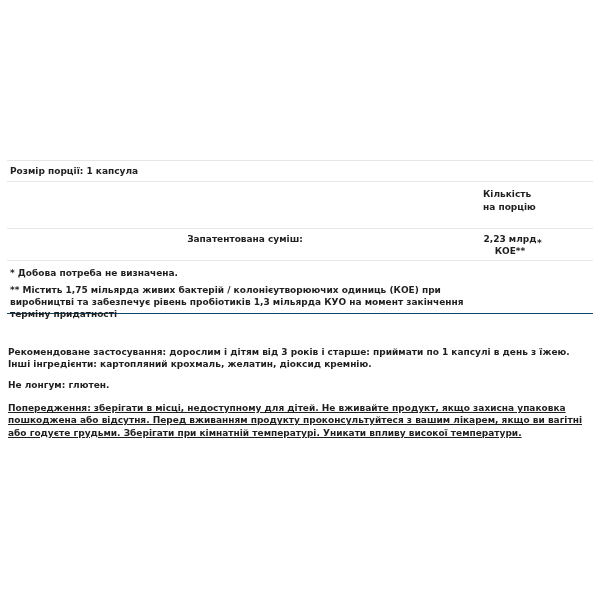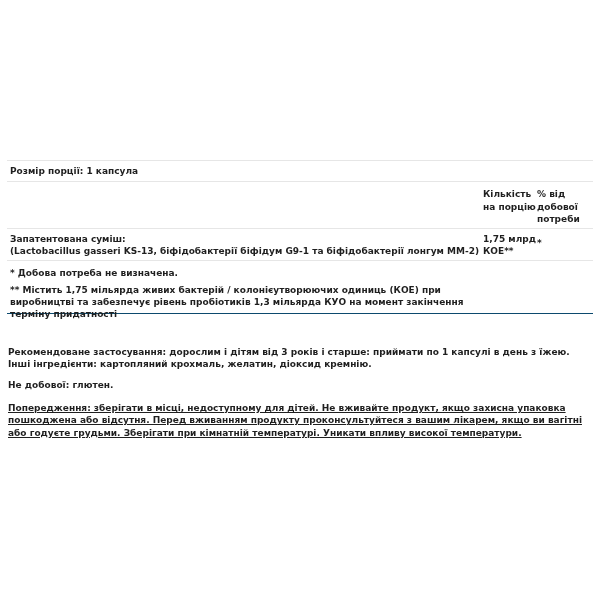--- a/index.html
+++ b/index.html
@@ -4,21 +4,21 @@
 <style>
   * { box-sizing: border-box; margin: 0; padding: 0; }
   html, body { width: 600px; height: 600px; background: #ffffff; overflow: hidden; }
   body { font-family: "DejaVu Sans", sans-serif; color: #1f1f1f; font-size: 9px; font-weight: bold; position: relative; }
   .facts { position: absolute; left: 7px; top: 160px; width: 586px; }
   .row { border-top: 1px solid #e6e6e6; }
   .row.simple { height: 21px; padding: 5px 0 0 3px; line-height: 11px; }
   .hdr { height: 47px; position: relative; }
   .hdr .c1 { position: absolute; left: 476px; top: 6px; width: 54px; line-height: 12.5px; }
   .hdr .c2 { position: absolute; left: 530px; top: 6px; width: 56px; line-height: 12.5px; }
-  .blend { height: 32px; position: relative; }
+  .blend { height: 32px; position: relative; text-align: center; }
   .blend .name { position: absolute; left: 3px; top: 4px; line-height: 12px; width: 470px; }
   .blend .amt { position: absolute; left: 476px; top: 4px; line-height: 12px; width: 54px; }
   .blend .dv { position: absolute; left: 530px; top: 8px; line-height: 12px; }
   .notes { height: 54px; position: relative; border-bottom: 1px solid #0c4a6e; }
   .notes .n1 { position: absolute; left: 3px; top: 6px; line-height: 12px; }
   .notes .n2 { position: absolute; left: 3px; top: 23px; line-height: 12px; width: 470px; }
   .para { position: absolute; left: 8px; width: 588px; line-height: 12.3px; }
   .p1 { top: 346px; }
   .p2 { top: 379px; }
   .p3 { top: 402px; text-decoration: underline; }
@@ -26,36 +26,34 @@
 </style>
 </head>
 <body>
 
 <div class="facts">
   <div class="row simple">
     <span>Розмір порції: 1 капсула</span>
   </div>
   <div class="row hdr">
     <div class="c1">Кількість на порцію</div>
-    <div class="c2">% від добової потреби</div>
   </div>
   <div class="row blend">
     <div class="name">
       <div>Запатентована суміш:</div>
-      <div>(Lactobacillus gasseri KS-13, біфідобактерії біфідум G9-1 та біфідобактерії лонгум MM-2)</div>
     </div>
     <div class="amt">
-      <div>1,75 млрд</div>
+      <div>2,23 млрд</div>
       <div>КОЕ**</div>
     </div>
     <div class="dv">*</div>
   </div>
   <div class="row notes">
     <div class="n1">* Добова потреба не визначена.</div>
     <div class="n2">** Містить 1,75 мільярда живих бактерій / колонієутворюючих одиниць (КОЕ) при виробництві та забезпечує рівень пробіотиків 1,3 мільярда КУО на момент закінчення терміну придатності</div>
   </div>
 </div>
 
 <div class="para p1">
   <span>Рекомендоване застосування: дорослим і дітям від 3 років і старше: приймати по 1 капсулі в день з їжею.</span><span class="gap"></span><span>Інші інгредієнти: картопляний крохмаль, желатин, діоксид кремнію.</span>
 </div>
-<div class="para p2">Не добової: глютен.</div>
+<div class="para p2">Не лонгум: глютен.</div>
 <div class="para p3">Попередження: зберігати в місці, недоступному для дітей. Не вживайте продукт, якщо захисна упаковка пошкоджена або відсутня. Перед вживанням продукту проконсультуйтеся з вашим лікарем, якщо ви вагітні або годуєте грудьми. Зберігати при кімнатній температурі. Уникати впливу високої температури.</div>
 
 </body></html>

